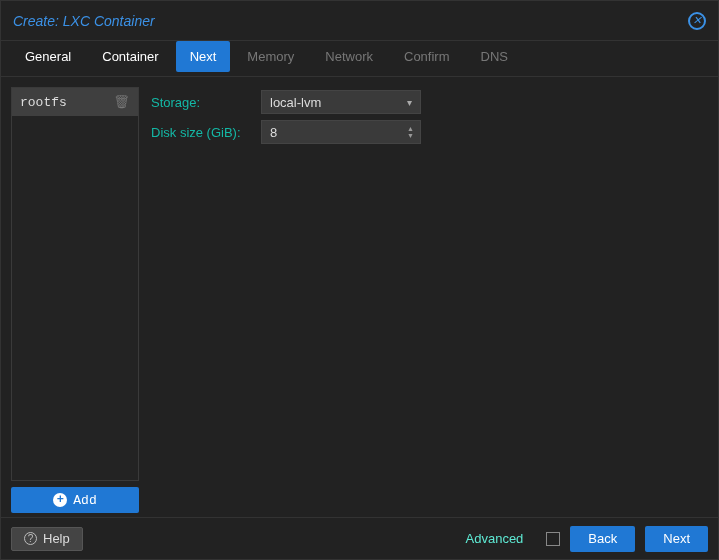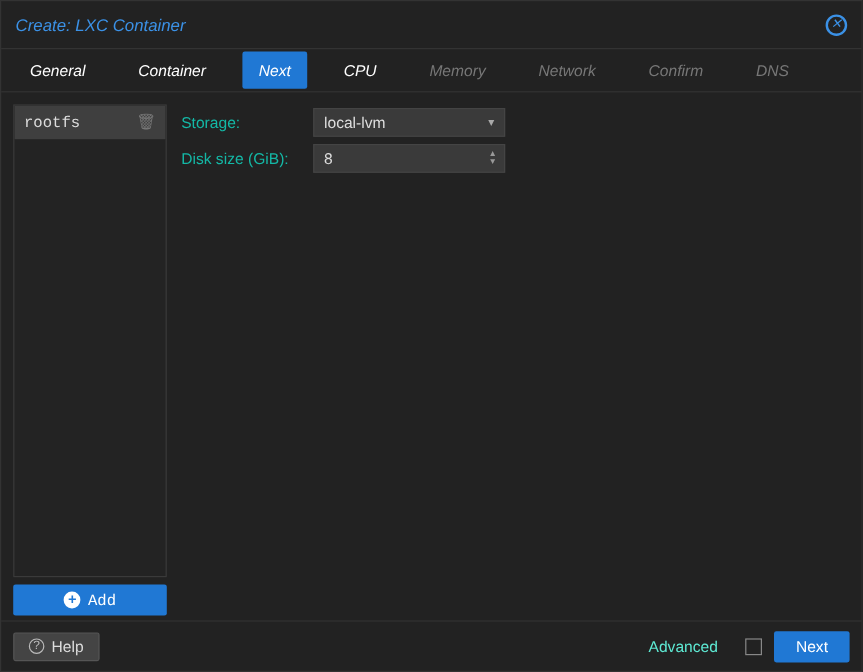--- a/index.html
+++ b/index.html
@@ -1,21 +1,21 @@
 <!DOCTYPE html>
 <html><head>
 <meta charset="utf-8">
 <style>
   * { box-sizing: border-box; margin: 0; padding: 0; }
   html, body { width: 719px; height: 560px; font-family: Arial, Helvetica, sans-serif; font-size: 13px; color: #ddd; background: #000; overflow: hidden; }
   .window { width: 719px; height: 560px; background: #222; display: flex; flex-direction: column; border: 1px solid #333; }
   .titlebar { height: 40px; display: flex; align-items: center; justify-content: space-between; padding: 0 12px; border-bottom: 1px solid #333; font-style: italic; }
   .title { color: #3b91e6; font-size: 14px; }
   .close-btn { width: 18px; height: 18px; border: 2px solid #3b91e6; border-radius: 50%; display: flex; align-items: center; justify-content: center; cursor: pointer; color: #3b91e6; font-size: 11px; line-height: 1; }
-  .tabs { height: 36px; display: flex; align-items: center; padding: 0 10px; gap: 16px; border-bottom: 1px solid #333; font-style: italic; }
+  .tabs { height: 36px; display: flex; align-items: flex-start; padding: 0 10px; gap: 3px; border-bottom: 1px solid #333; }
   .tab { padding: 8px 14px; color: #fff; cursor: pointer; font-size: 13px; }
   .tab.active { background: #2078d4; color: #fff; border-radius: 2px; }
   .tab.disabled { color: #777; cursor: default; }
   .body { flex: 1; display: flex; padding: 10px 10px 4px 10px; gap: 10px; overflow: hidden; }
   .sidebar { width: 128px; display: flex; flex-direction: column; font-family: Liberation Mono, monospace; }
   .disk-list { flex: 1; border: 1px solid #3a3a3a; background: #232323; overflow: auto; }
   .disk-item { display: flex; align-items: center; justify-content: space-between; padding: 6px 8px; background: #3f3f3f; color: #ddd; cursor: pointer; }
   .trash { color: #777; font-size: 13px; }
   .add-btn { margin-top: 6px; height: 26px; background: #2078d4; color: #fff; display: flex; align-items: center; justify-content: center; gap: 6px; cursor: pointer; border-radius: 2px; font-size: 13px; }
   .add-icon { display: inline-flex; width: 14px; height: 14px; border-radius: 50%; background: #fff; color: #2078d4; align-items: center; justify-content: center; font-weight: bold; font-size: 12px; line-height: 1; }
@@ -42,21 +42,20 @@
     <div class="title">Create: LXC Container</div>
     <div class="close-btn">
       <span>✕</span>
     </div>
   </div>
 
   <div class="tabs">
     <div class="tab">General</div>
     <div class="tab">Container</div>
     <div class="tab active">Next</div>
-    <div class="tab">CPU</div>
     <div class="tab disabled">Memory</div>
     <div class="tab disabled">Network</div>
     <div class="tab disabled">Confirm</div>
     <div class="tab disabled">DNS</div>
   </div>
 
   <div class="body">
 
     <div class="sidebar">
       <div class="disk-list">
@@ -97,18 +96,21 @@
     <div class="help-btn">
       <span class="help-icon">?</span>
       <span>Help</span>
     </div>
     <div class="footer-right">
       <div class="adv">
         <span>Advanced</span>
         <span class="checkbox"></span>
       </div>
       <div class="btn">
+        <span>Back</span>
+      </div>
+      <div class="btn">
         <span>Next</span>
       </div>
     </div>
   </div>
 
 </div>
 
 </body></html>

